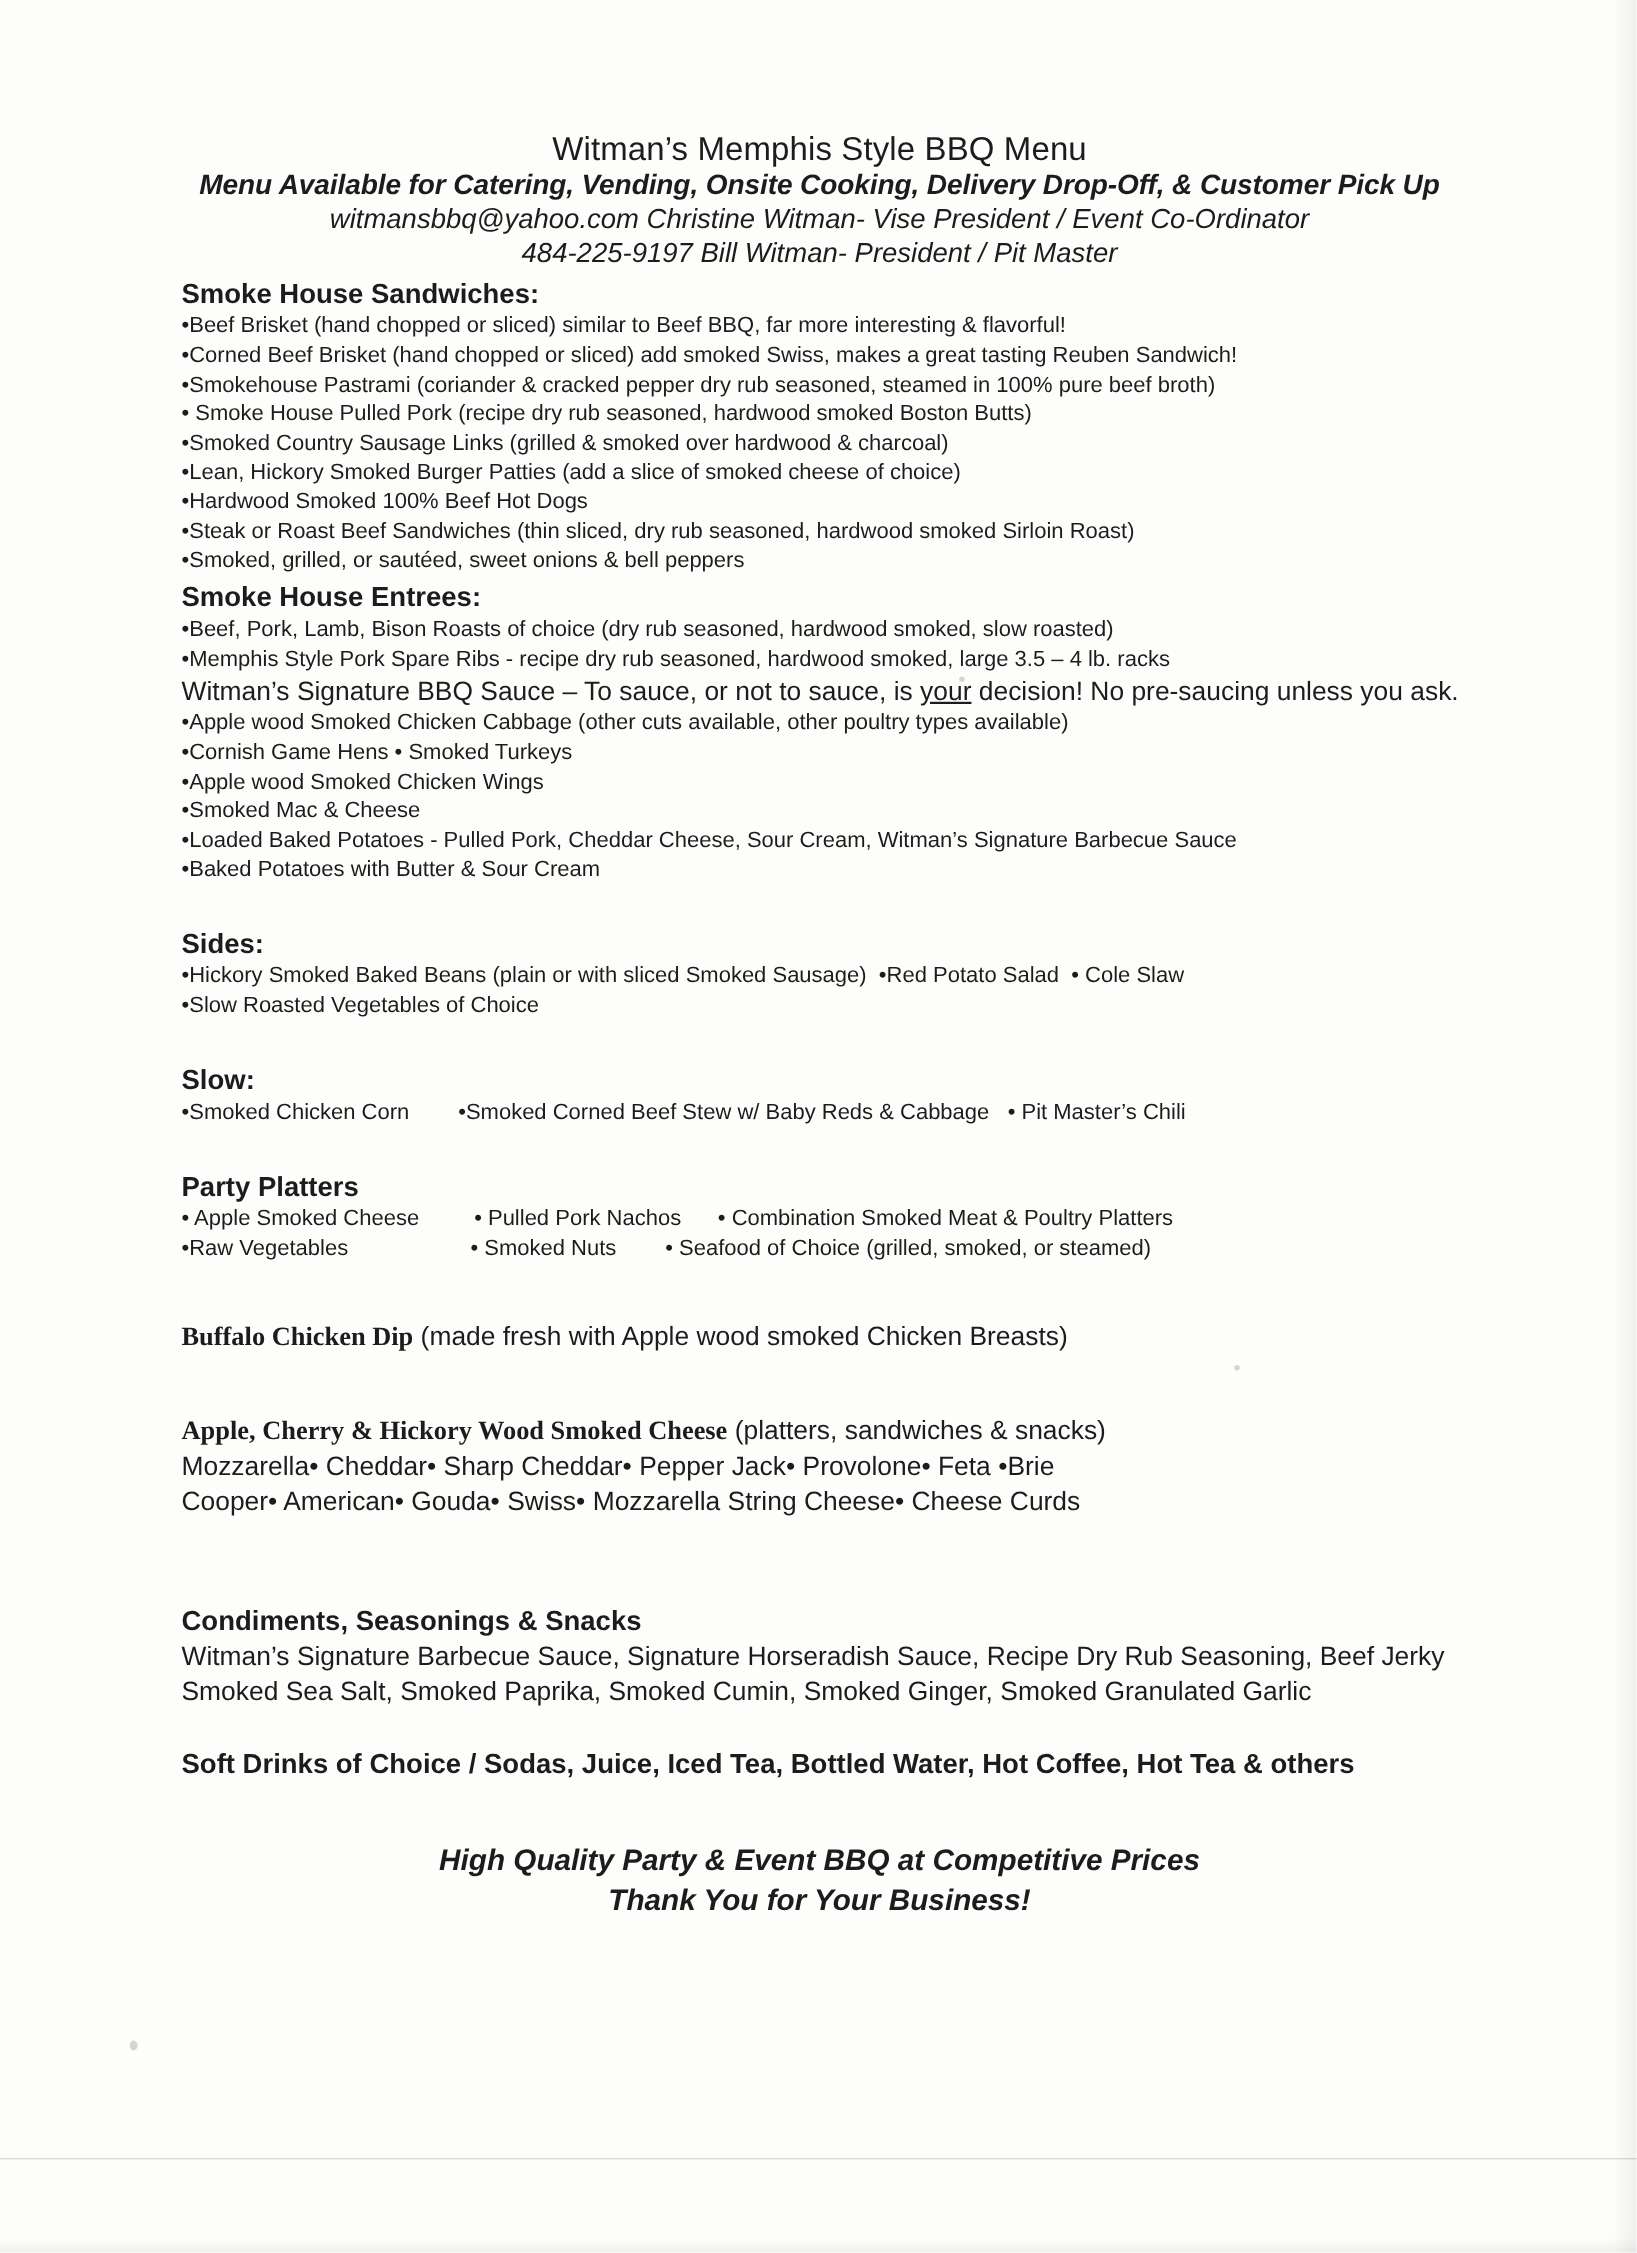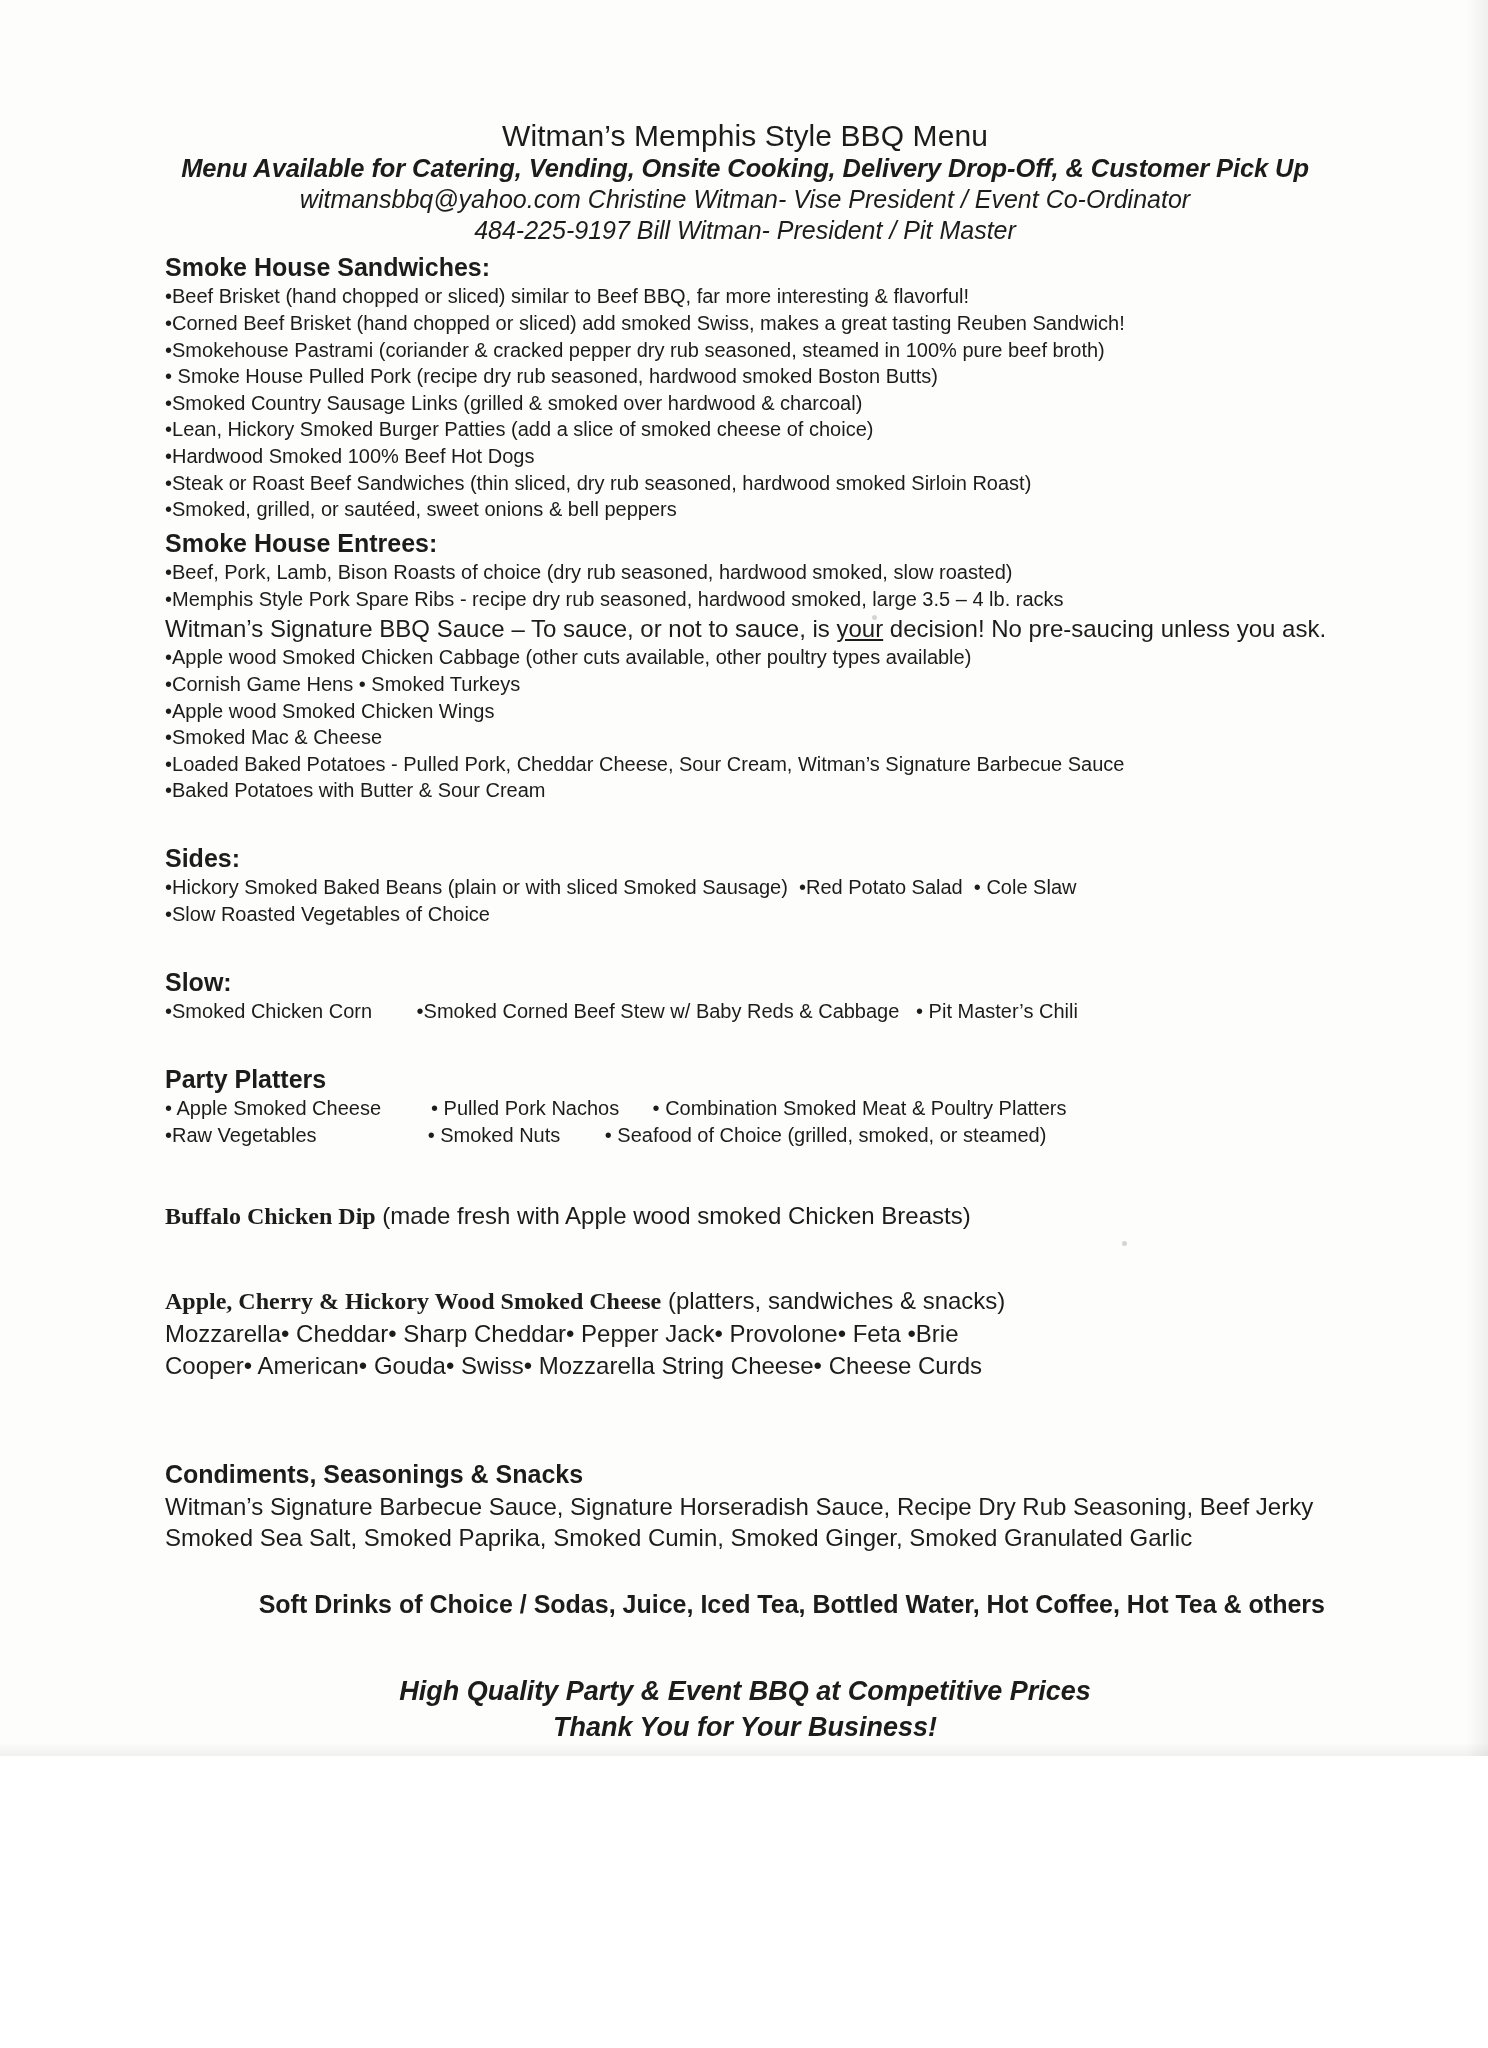--- a/index.html
+++ b/index.html
@@ -3,21 +3,21 @@
 <meta charset="utf-8">
 <style>
   html, body {
     margin: 0;
     padding: 0;
     background: #ffffff;
   }
   .page {
     position: relative;
     width: 1488px;
-    height: 1756px;
+    height: 2048px;
     background: #fdfdfb;
     font-family: "Liberation Sans", sans-serif;
     color: #1c1c1c;
     overflow: hidden;
   }
   
   .scan-edge-right {
     position: absolute;
     top: 0;
     right: 0;
@@ -93,21 +93,20 @@
     font-size: 27px;
     font-style: italic;
     font-weight: bold;
     line-height: 1.34;
     text-align: center;
   }
   .drinks {
     font-size: 25px;
     font-weight: bold;
     line-height: 1.3;
-    text-align: right;
   }
   .speck {
     position: absolute;
     background: rgba(0,0,0,0.16);
     border-radius: 50%;
   }
 </style>
 </head>
 <body>
 

